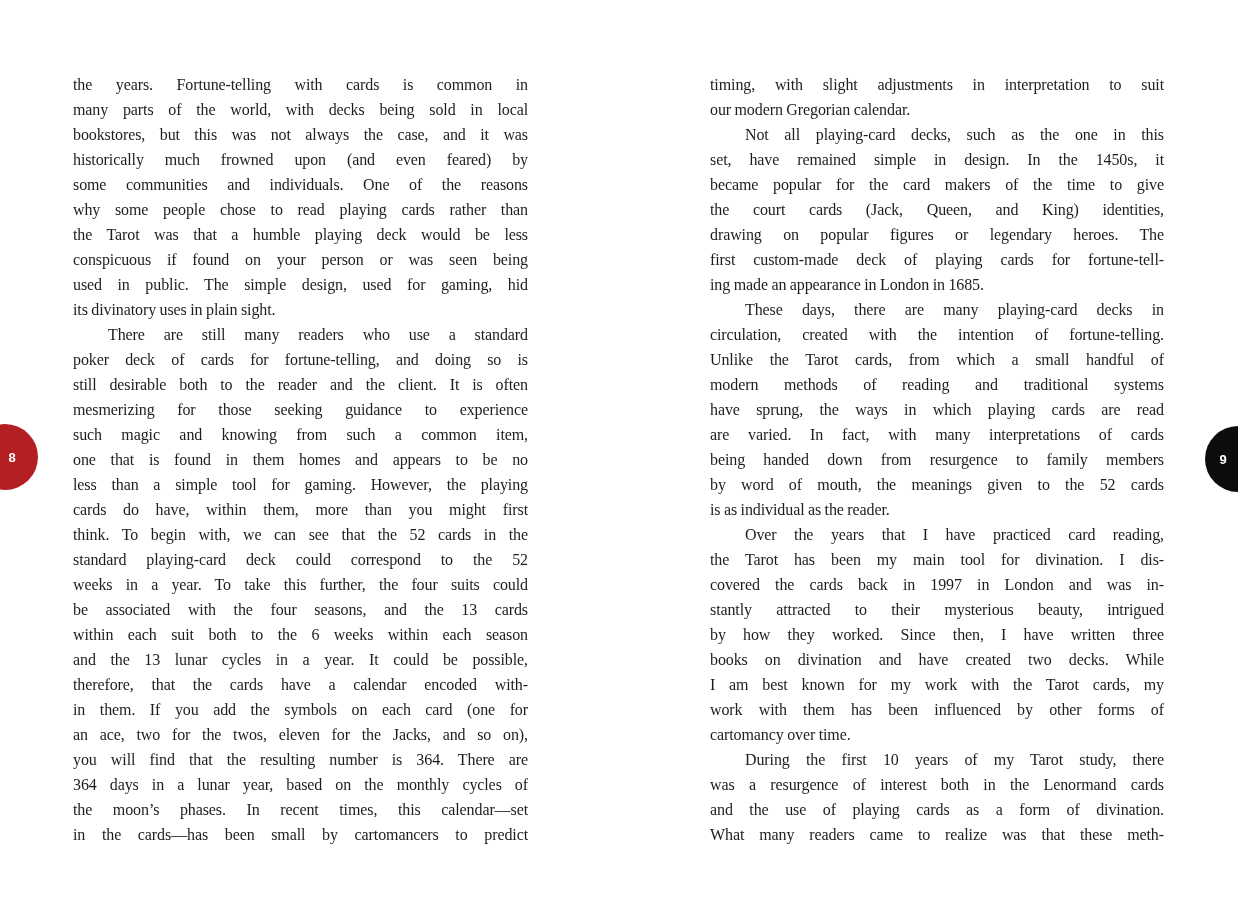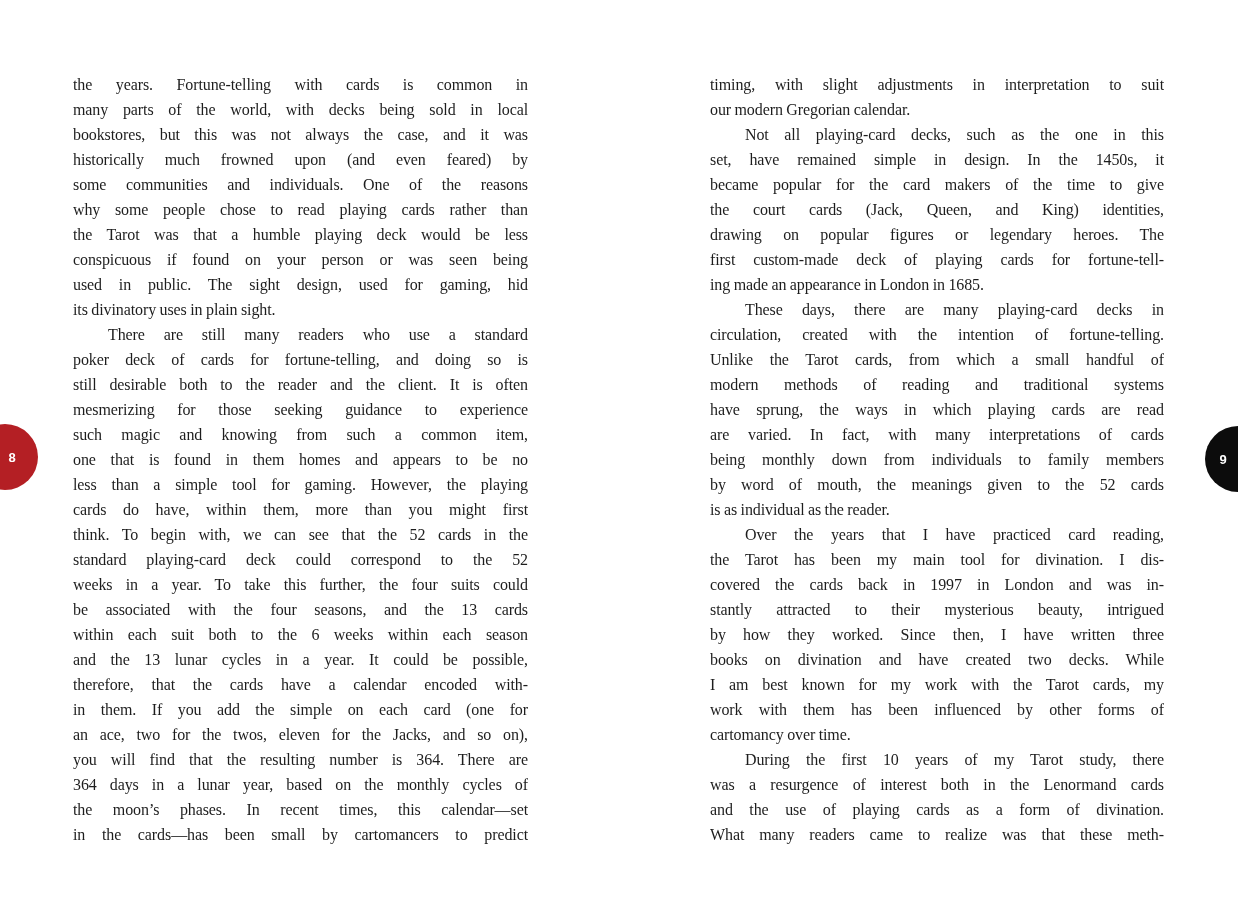--- a/index.html
+++ b/index.html
@@ -66,40 +66,40 @@
   <div class="text-column col-left">
       <div class="para">
         <div class="line">the years. Fortune-telling with cards is common in</div>
         <div class="line">many parts of the world, with decks being sold in local</div>
         <div class="line">bookstores, but this was not always the case, and it was</div>
         <div class="line">historically much frowned upon (and even feared) by</div>
         <div class="line">some communities and individuals. One of the reasons</div>
         <div class="line">why some people chose to read playing cards rather than</div>
         <div class="line">the Tarot was that a humble playing deck would be less</div>
         <div class="line">conspicuous if found on your person or was seen being</div>
-        <div class="line">used in public. The sight design, used for gaming, hid</div>
+        <div class="line">used in public. The simple design, used for gaming, hid</div>
         <div class="line para-end">its divinatory uses in plain sight.</div>
       </div>
       <div class="para indent">
         <div class="line">There are still many readers who use a standard</div>
         <div class="line">poker deck of cards for fortune-telling, and doing so is</div>
         <div class="line">still desirable both to the reader and the client. It is often</div>
         <div class="line">mesmerizing for those seeking guidance to experience</div>
         <div class="line">such magic and knowing from such a common item,</div>
         <div class="line">one that is found in them homes and appears to be no</div>
         <div class="line">less than a simple tool for gaming. However, the playing</div>
         <div class="line">cards do have, within them, more than you might first</div>
         <div class="line">think. To begin with, we can see that the 52 cards in the</div>
         <div class="line">standard playing-card deck could correspond to the 52</div>
         <div class="line">weeks in a year. To take this further, the four suits could</div>
         <div class="line">be associated with the four seasons, and the 13 cards</div>
         <div class="line">within each suit both to the 6 weeks within each season</div>
         <div class="line">and the 13 lunar cycles in a year. It could be possible,</div>
         <div class="line">therefore, that the cards have a calendar encoded with-</div>
-        <div class="line">in them. If you add the simple on each card (one for</div>
+        <div class="line">in them. If you add the symbols on each card (one for</div>
         <div class="line">an ace, two for the twos, eleven for the Jacks, and so on),</div>
         <div class="line">you will find that the resulting number is 364. There are</div>
         <div class="line">364 days in a lunar year, based on the monthly cycles of</div>
         <div class="line">the moon’s phases. In recent times, this calendar—set</div>
         <div class="line">in the cards—has been small by cartomancers to predict</div>
       </div>
     </div>
 
   <div class="text-column col-right">
       <div class="para">
@@ -115,21 +115,21 @@
         <div class="line">first custom-made deck of playing cards for fortune-tell-</div>
         <div class="line para-end">ing made an appearance in London in 1685.</div>
       </div>
       <div class="para indent">
         <div class="line">These days, there are many playing-card decks in</div>
         <div class="line">circulation, created with the intention of fortune-telling.</div>
         <div class="line">Unlike the Tarot cards, from which a small handful of</div>
         <div class="line">modern methods of reading and traditional systems</div>
         <div class="line">have sprung, the ways in which playing cards are read</div>
         <div class="line">are varied. In fact, with many interpretations of cards</div>
-        <div class="line">being monthly down from individuals to family members</div>
+        <div class="line">being handed down from resurgence to family members</div>
         <div class="line">by word of mouth, the meanings given to the 52 cards</div>
         <div class="line para-end">is as individual as the reader.</div>
       </div>
       <div class="para indent">
         <div class="line">Over the years that I have practiced card reading,</div>
         <div class="line">the Tarot has been my main tool for divination. I dis-</div>
         <div class="line">covered the cards back in 1997 in London and was in-</div>
         <div class="line">stantly attracted to their mysterious beauty, intrigued</div>
         <div class="line">by how they worked. Since then, I have written three</div>
         <div class="line">books on divination and have created two decks. While</div>

